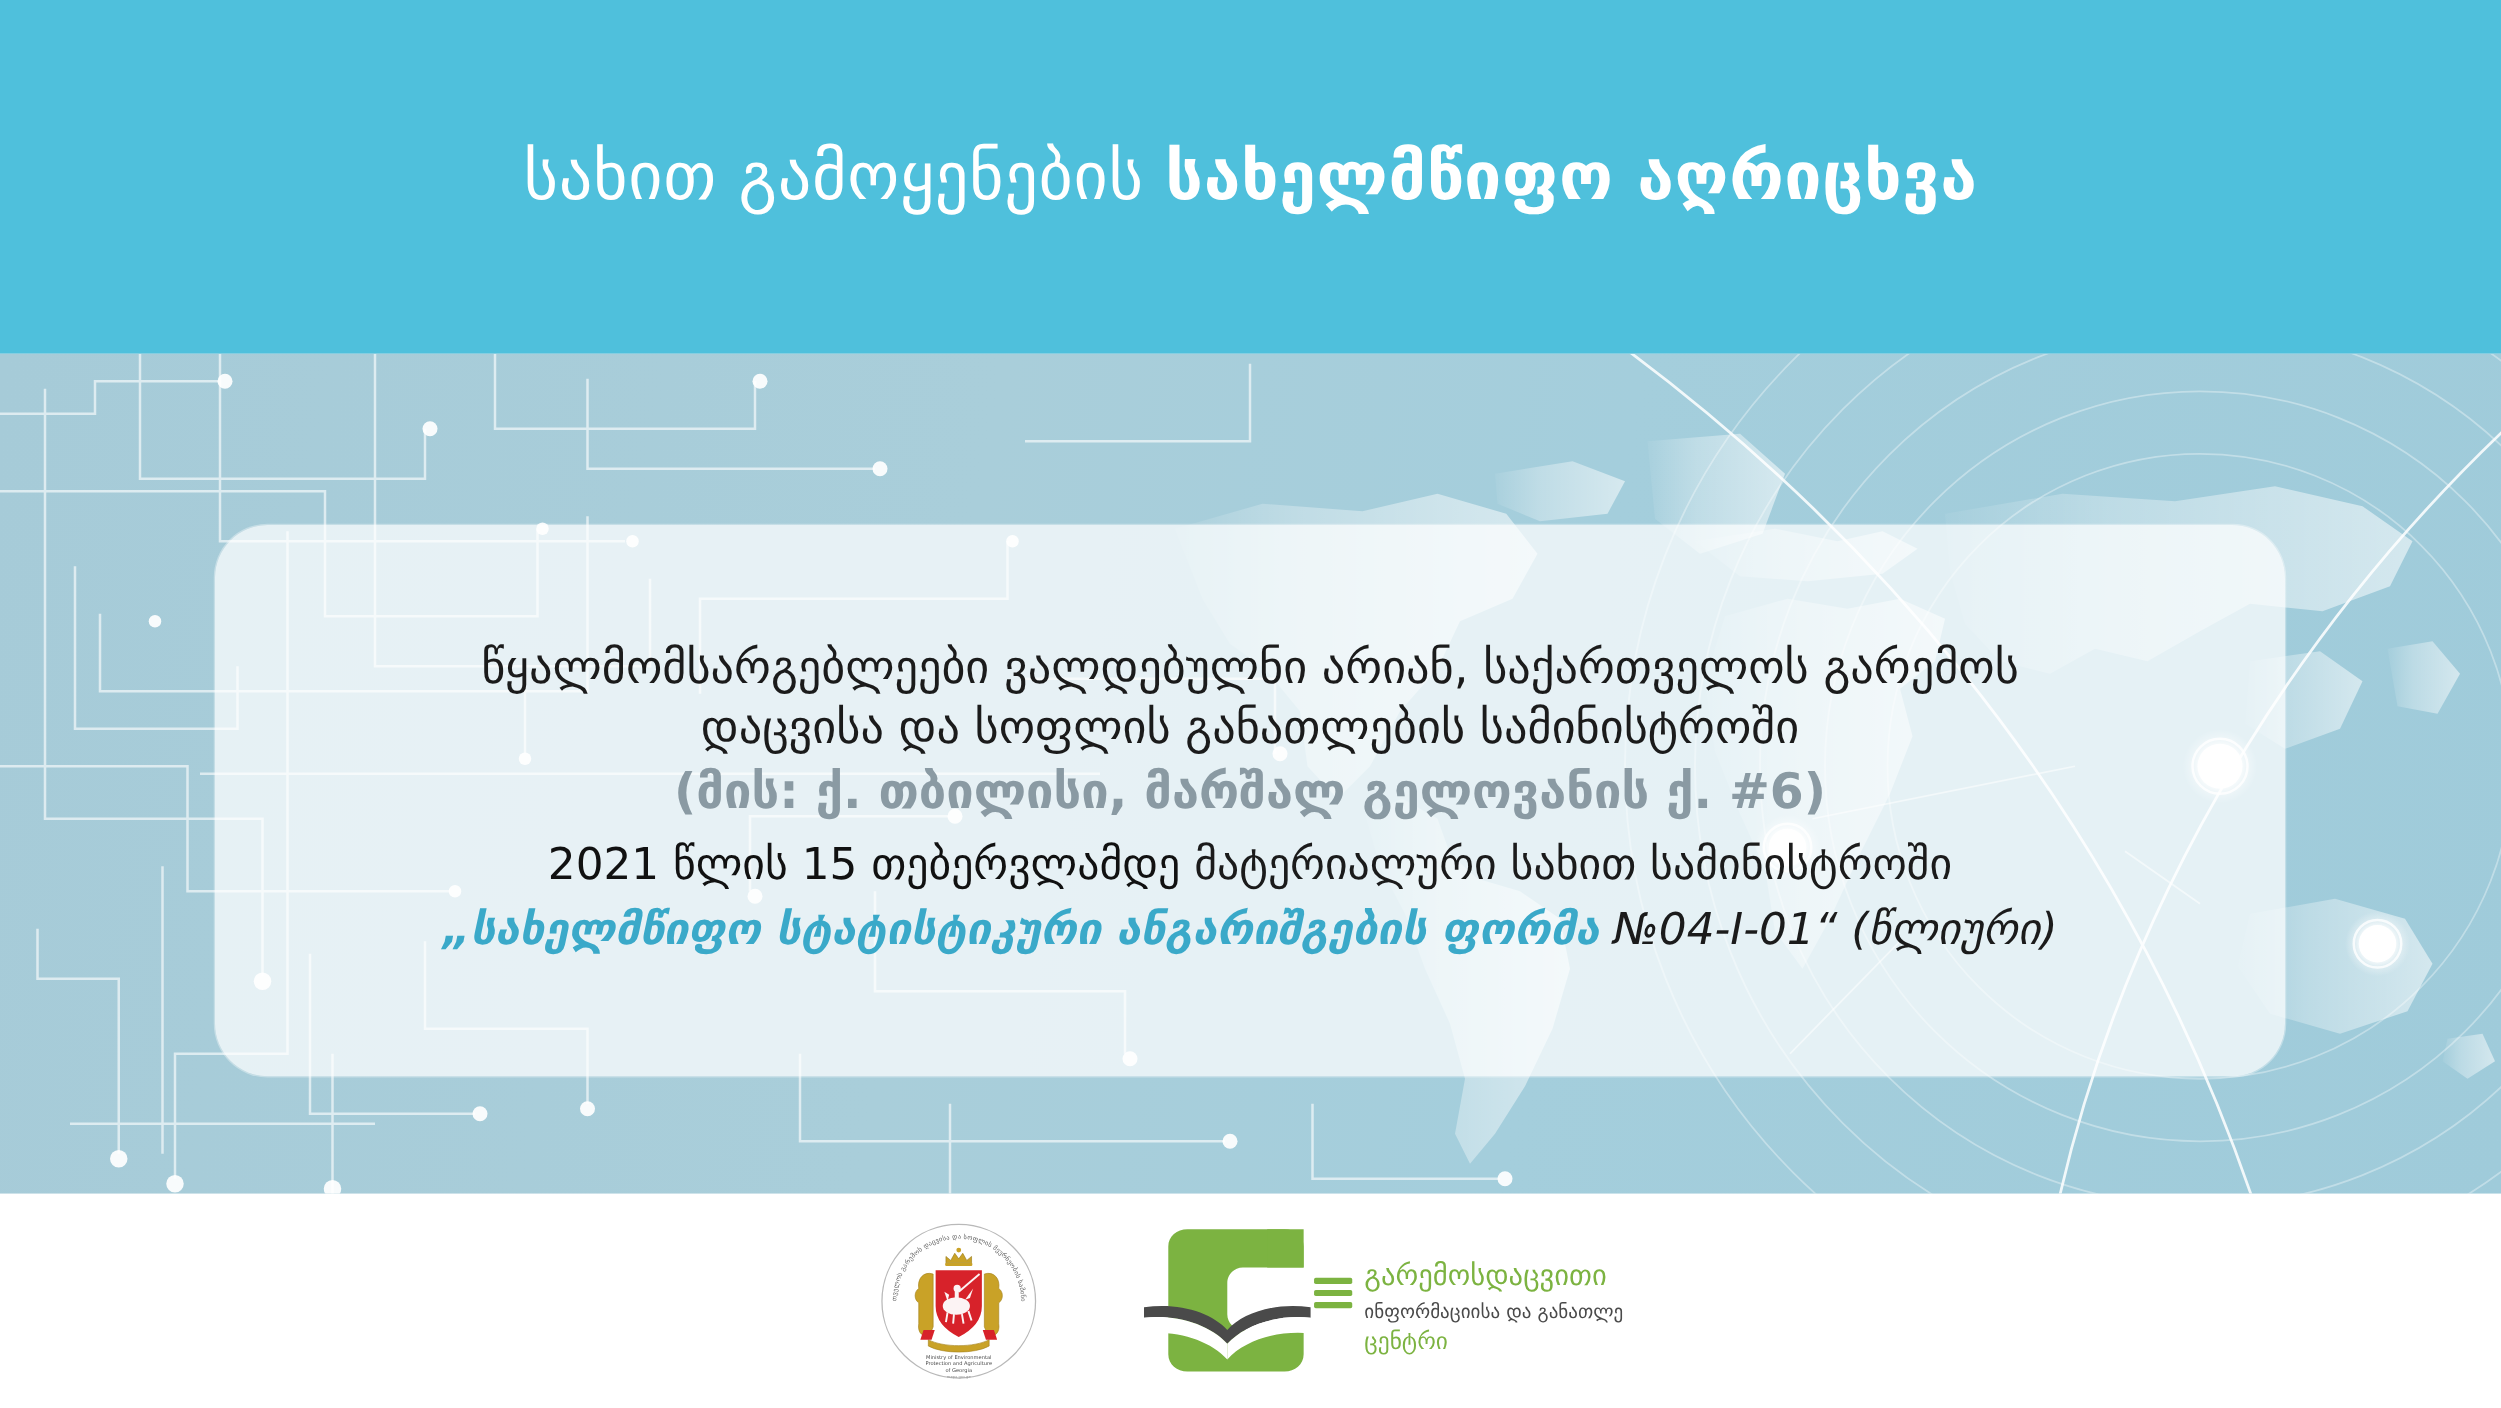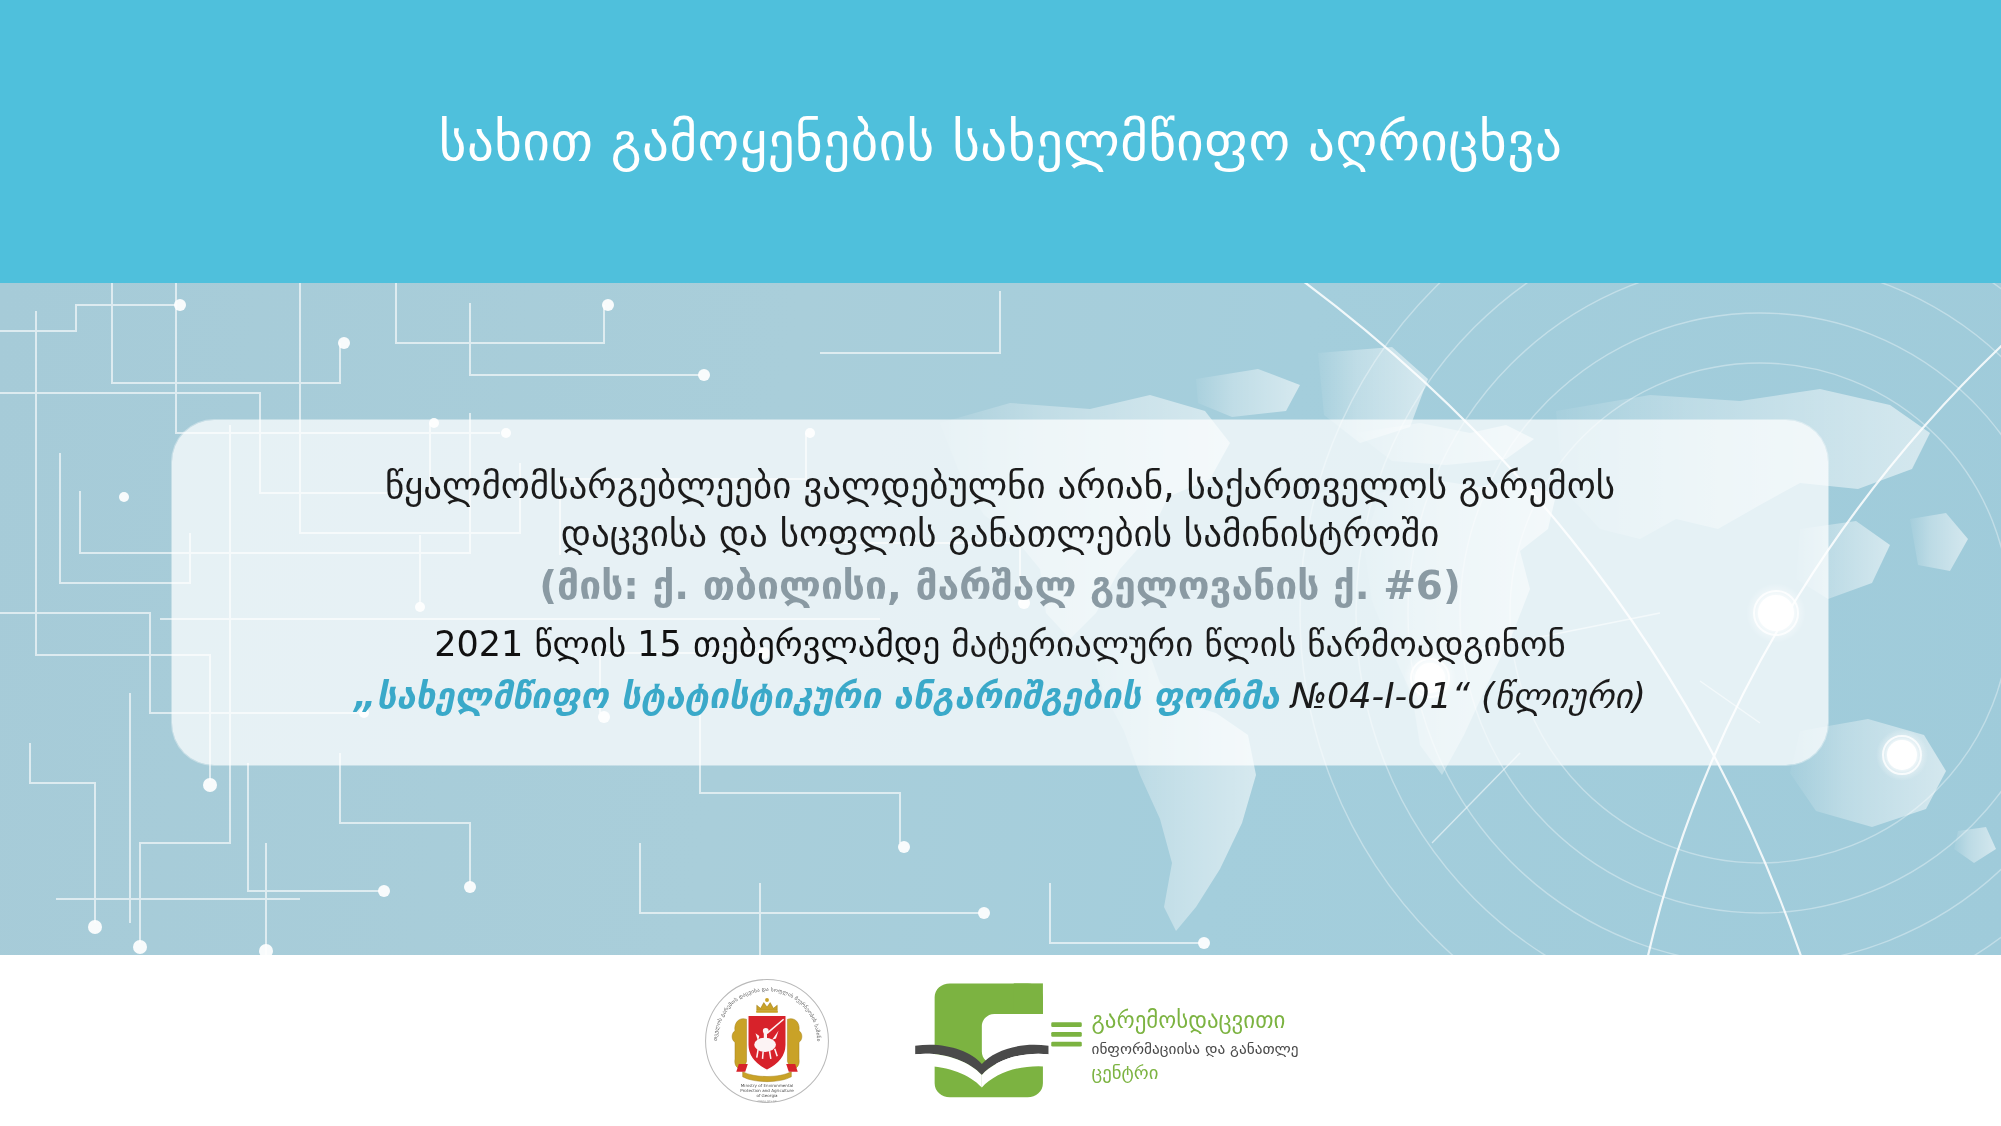--- a/index.html
+++ b/index.html
@@ -21,33 +21,33 @@
   }
   #header-title{
     color:#ffffff;
     font-size:53px;
     letter-spacing:0.5px;
     white-space:nowrap;
     text-align:center;
     line-height:1;
   }
   #header-title .light{font-weight:400;}
-  #header-title .bold{font-weight:400;margin-top:44px;}
+  #header-title .bold{font-weight:700;margin-top:44px;}
 
   
   #stage{
     position:absolute;left:0;top:283px;width:2001px;height:672px;
     background:linear-gradient(100deg,#A6CBD8 0%,#A9CEDA 38%,#A4CEDC 62%,#9FCBDA 100%);
     overflow:hidden;
   }
   #stage svg.layer{position:absolute;left:0;top:0;width:2001px;height:672px;}
 
   
   #card{
-    position:absolute;left:172px;top:137px;width:1656px;height:345px;
+    position:absolute;left:172px;top:137px;width:1656px;height:441px;
     background:rgba(255,255,255,0.72);
     border-radius:42px;
     box-shadow:0 0 0 1px rgba(255,255,255,0.35);
   }
   #card-inner{
     position:absolute;left:0;top:0;width:100%;height:100%;
     display:flex;flex-direction:column;align-items:center;justify-content:center;
     padding:0 40px;box-sizing:border-box;
   }
   .ln{white-space:nowrap;text-align:center;color:#1b1b1b;}
@@ -197,21 +197,21 @@
         <circle cx="364" cy="430" r="5"></circle>
         <circle cx="506" cy="150" r="5"></circle>
       </g>
     </svg>
 
     <div id="card">
       <div id="card-inner">
         <div class="ln l1">წყალმომსარგებლეები ვალდებულნი არიან, საქართველოს გარემოს</div>
         <div class="ln l2">დაცვისა და სოფლის განათლების სამინისტროში</div>
         <div class="ln l3">(მის: ქ. თბილისი, მარშალ გელოვანის ქ. #6)</div>
-        <div class="ln l4"><span class="b">2021 წლის 15 თებერვლამდე</span><span> მატერიალური წლის წარმოადგინონ</span></div>
+        <div class="ln l4"><span class="b">2021 წლის 15 თებერვლამდე</span><span> მატერიალური სახით სამინისტროში</span></div>
         <div class="ln l5"><span class="blue">„</span><span class="blue">სახელმწიფო სტატისტიკური ანგარიშგების ფორმა</span><span class="dark"> №04-I-01“ (წლიური)</span></div>
       </div>
     </div>
   </div>
 
   <div id="footer">
 
     <div id="logo-ministry">
       <svg viewBox="0 0 200 200" width="128" height="128">
         <defs>

